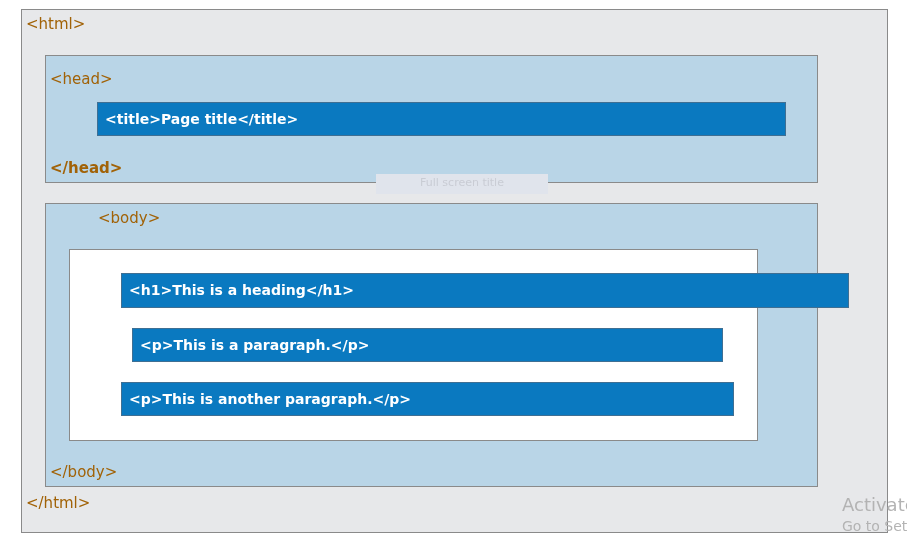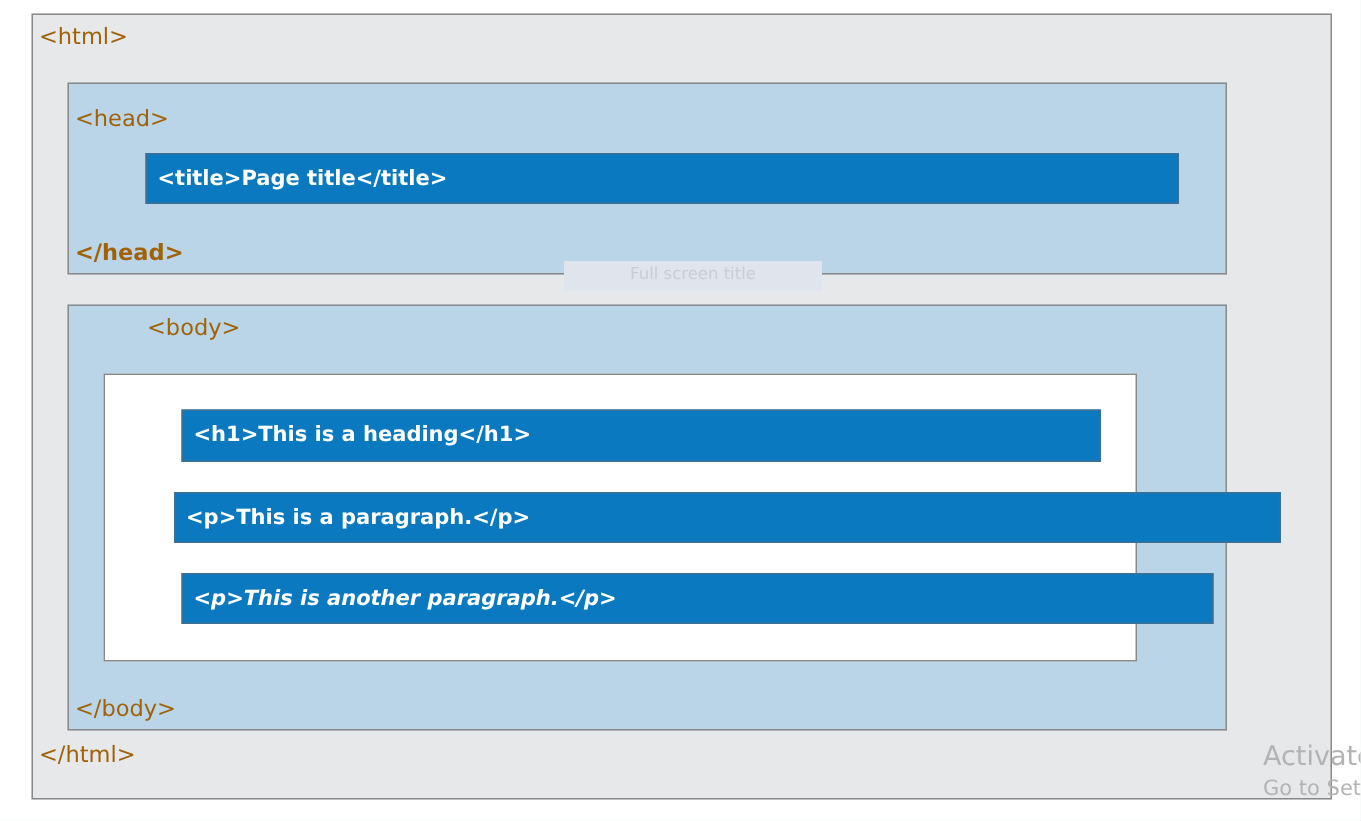--- a/index.html
+++ b/index.html
@@ -24,21 +24,21 @@
 <div class="abs tag" style="left:50px; top:70px;">&lt;head&gt;</div>
 <div class="abs bar" style="left:69px; top:102px; width:689px; height:34px;">&lt;title&gt;Page title&lt;/title&gt;</div>
 <div class="abs tag" style="left:50px; top:159px;font-weight:bold;">&lt;/head&gt;</div>
 
 <div class="abs ghost">Full screen title</div>
 
 <div class="abs section" style="left:45px; top:203px; width:773px; height:284px;"></div>
 <div class="abs tag" style="left:66px; top:209px;margin-left:32px;">&lt;body&gt;</div>
 
 <div class="abs white" style="left:69px; top:249px; width:689px; height:192px;"></div>
-<div class="abs bar" style="left:93px; top:273px; width:613px; height:35px;">&lt;h1&gt;This is a heading&lt;/h1&gt;</div>
-<div class="abs bar" style="left:88px; top:328px; width:738px; height:34px;">&lt;p&gt;This is a paragraph.&lt;/p&gt;</div>
-<div class="abs bar" style="left:93px; top:382px; width:688px; height:34px;font-style:italic;">&lt;p&gt;This is another paragraph.&lt;/p&gt;</div>
+<div class="abs bar" style="left:93px; top:273px; width:728px; height:35px;">&lt;h1&gt;This is a heading&lt;/h1&gt;</div>
+<div class="abs bar" style="left:104px; top:328px; width:591px; height:34px;">&lt;p&gt;This is a paragraph.&lt;/p&gt;</div>
+<div class="abs bar" style="left:93px; top:382px; width:613px; height:34px;">&lt;p&gt;This is another paragraph.&lt;/p&gt;</div>
 
 <div class="abs tag" style="left:50px; top:463px;">&lt;/body&gt;</div>
 <div class="abs tag" style="left:26px; top:494px;">&lt;/html&gt;</div>
 
 <div class="abs watermark1">Activate</div>
 <div class="abs watermark2">Go to Sett</div>
 
 </body></html>

